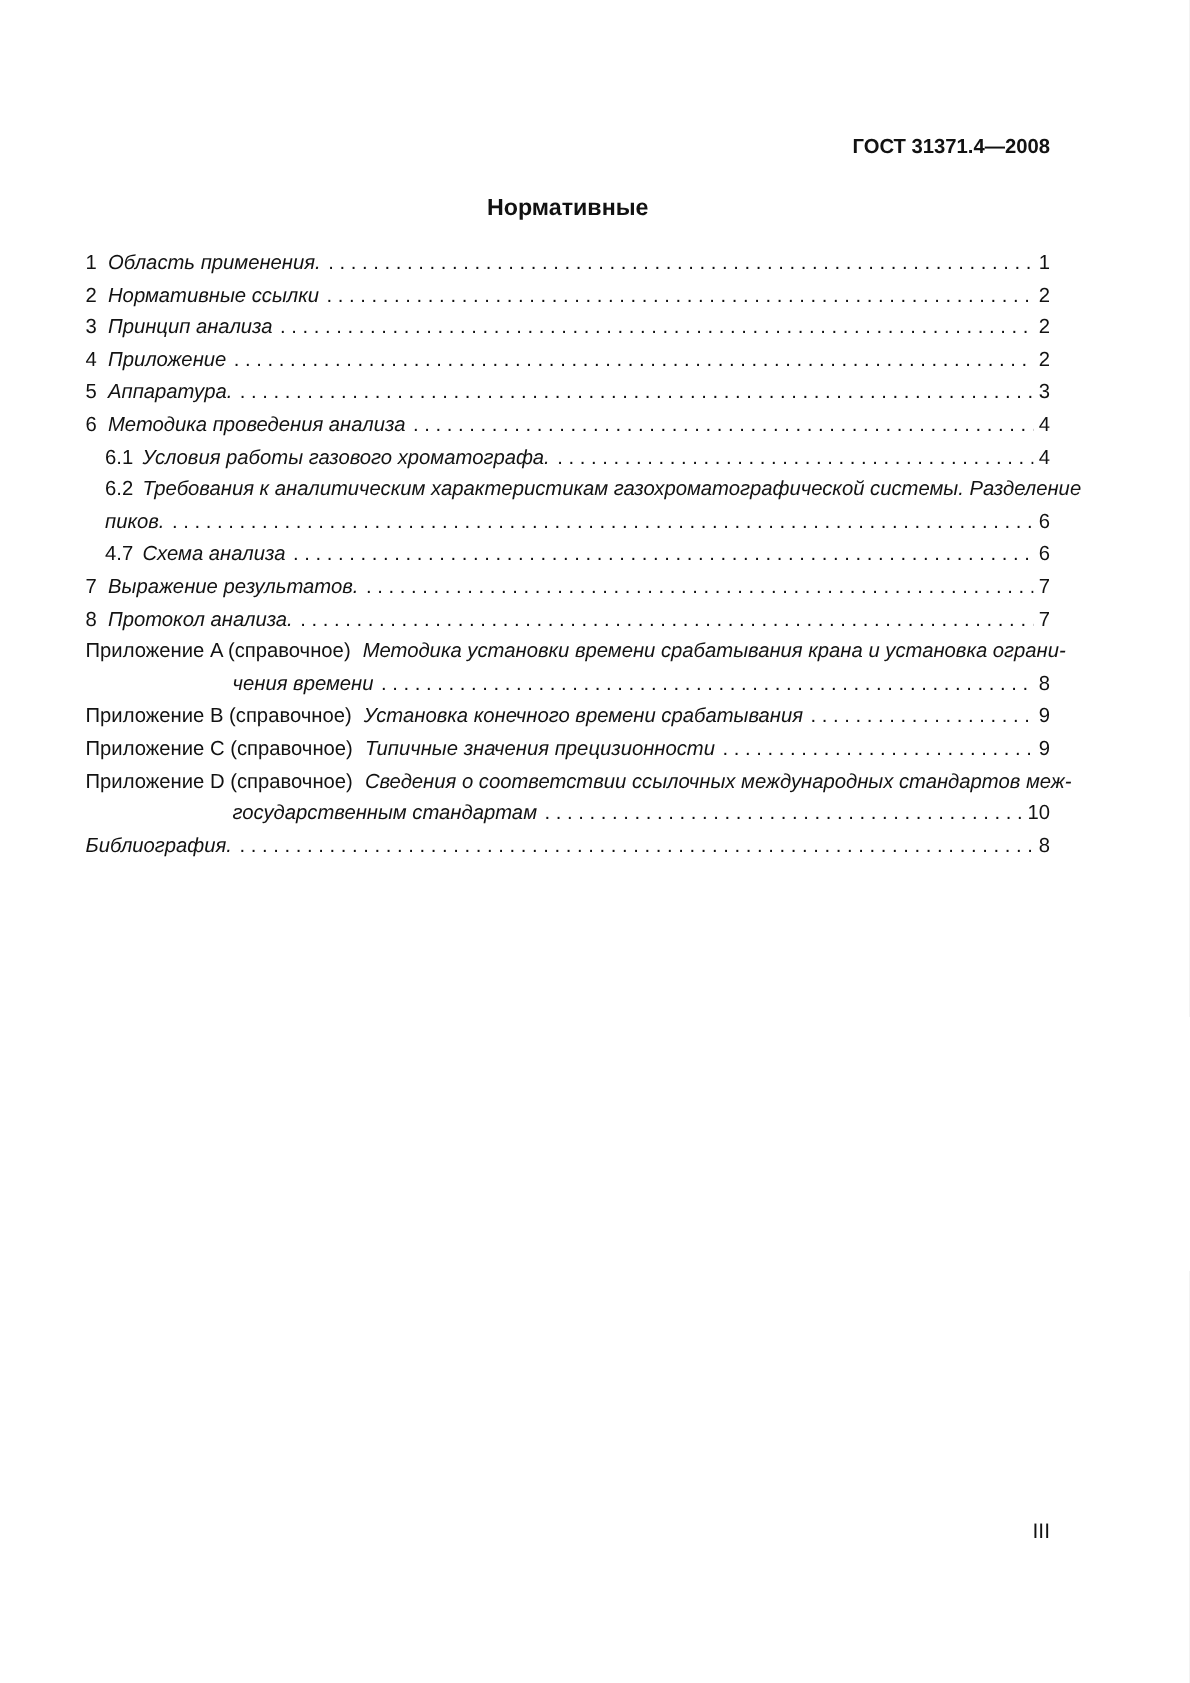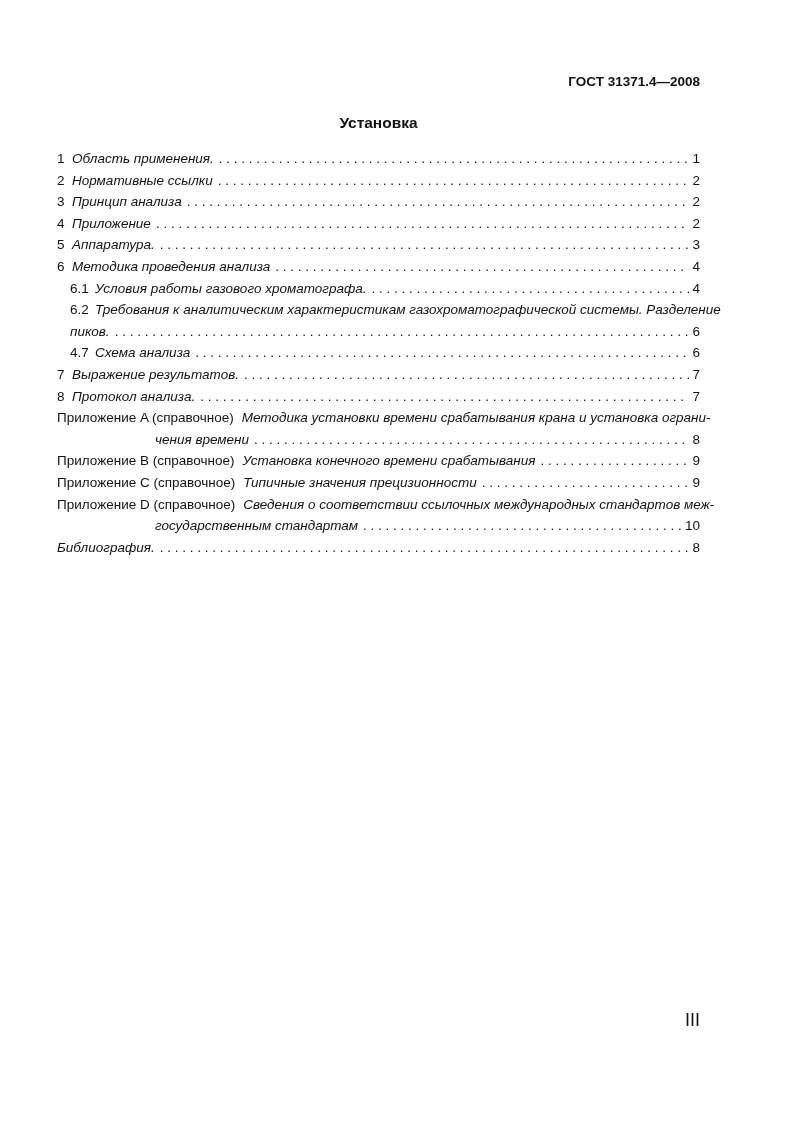--- a/index.html
+++ b/index.html
@@ -11,21 +11,21 @@
     width: 793px;
     height: 1122px;
     margin: 0 auto;
     background: #ffffff;
     overflow: hidden;
   }
 
   .content {
     position: absolute;
     left: 57px;
-    top: 0;
+    top: 16px;
     width: 643px;
   }
 
   .doc-code {
     margin-top: 73px;
     text-align: right;
     font-weight: 700;
     font-size: 13.5px;
     line-height: 17px;
   }
@@ -68,33 +68,33 @@
 
   .pg { flex: none; text-align: right; }
 
   .cont-sub { padding-left: 13px; }
   .cont-app { padding-left: 98px; }
 
   .footer-num {
     position: absolute;
     top: 1012px;
     right: 93px;
-    font-size: 18px;
+    font-size: 14px;
     line-height: 17px;
   }
 </style>
 </head>
 <body>
 
 <div class="page">
   <div class="content">
 
     <div class="doc-code">ГОСТ 31371.4—2008</div>
 
-    <div class="toc-title">Установка</div>
+    <div class="toc-title">Нормативные</div>
 
     <div class="toc">
 
       <div class="row">
         <span class="num">1</span>
         <span class="txt">Область применения.</span>
         <span class="leader"></span>
         <span class="pg">1</span>
       </div>
 

